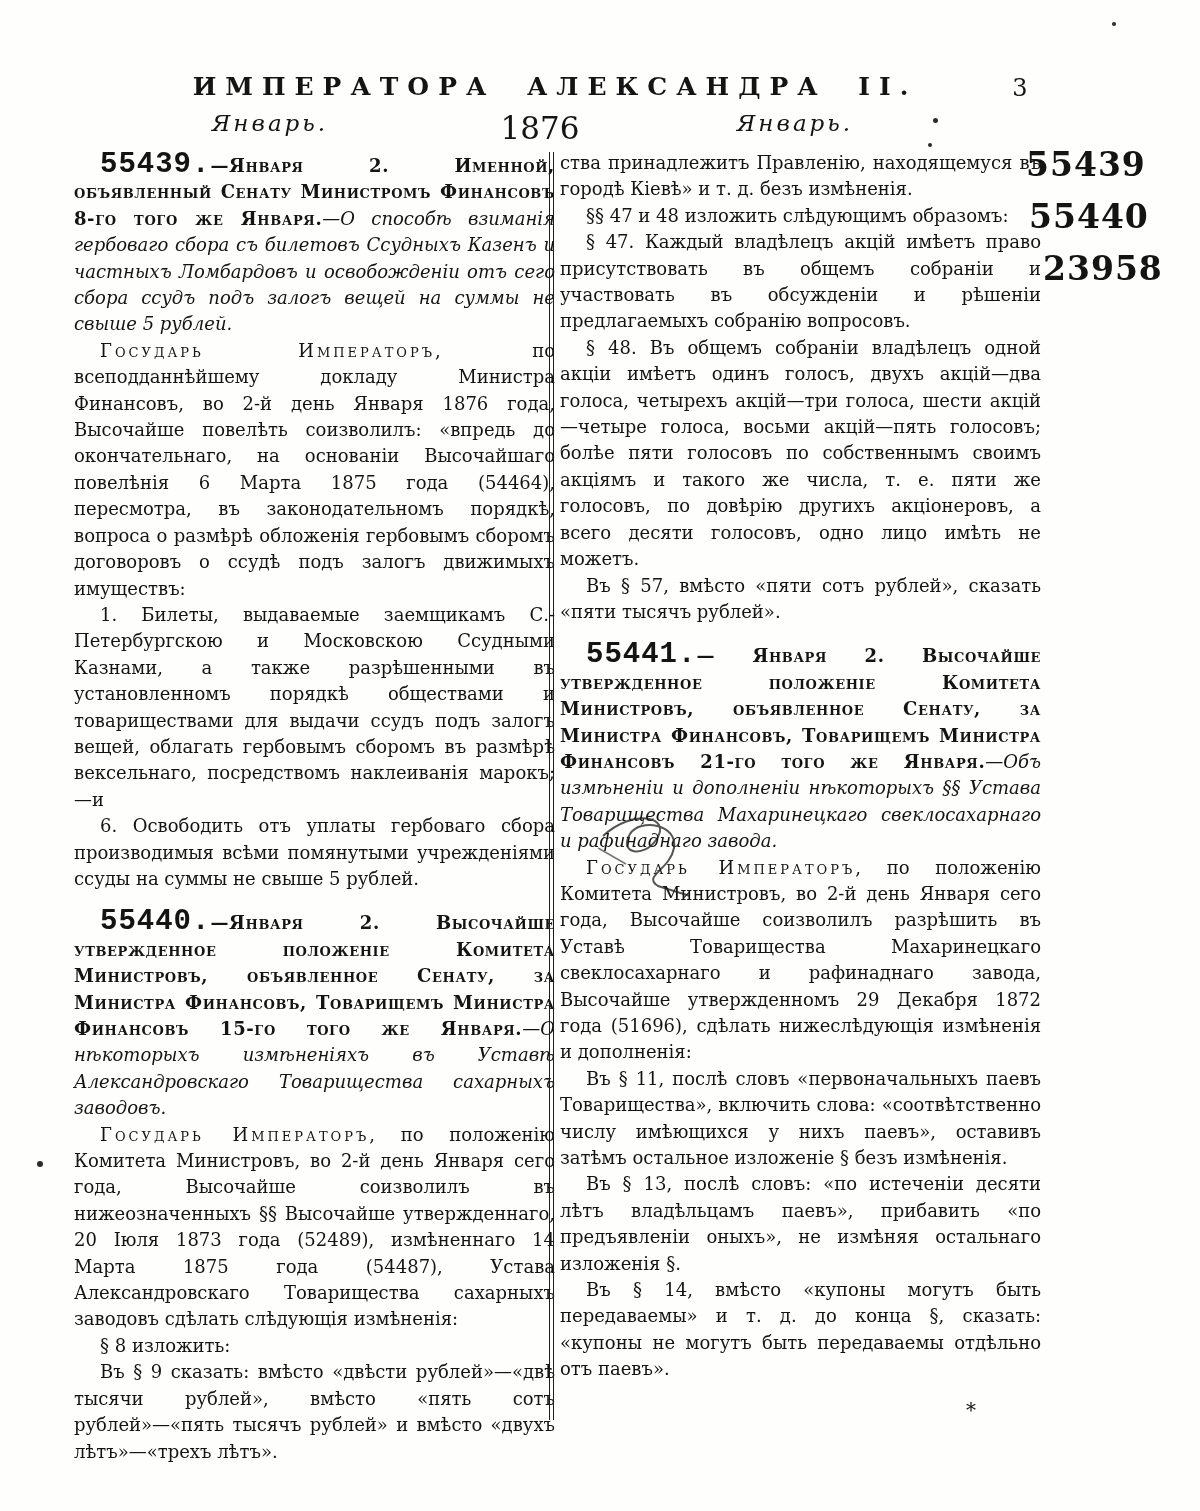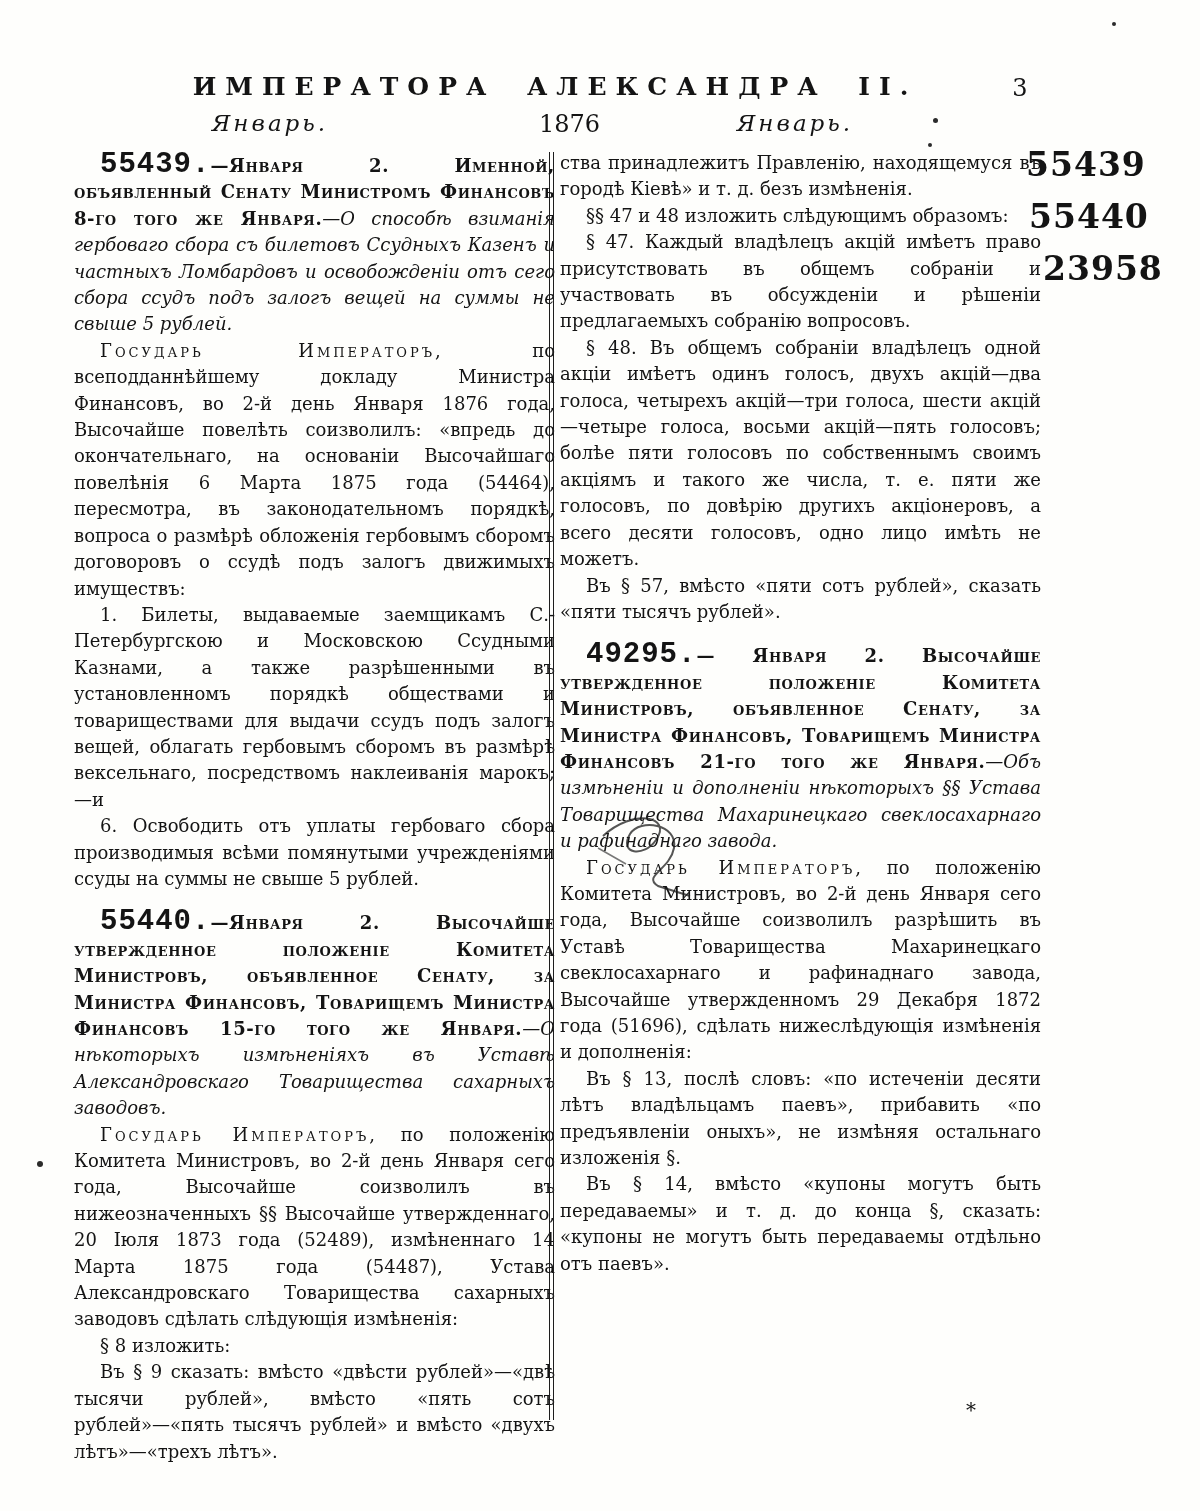--- a/index.html
+++ b/index.html
@@ -22,22 +22,22 @@
   }
   .page-number{
     position:absolute;top:74px;left:1000px;width:40px;
     font-size:24px;text-align:center;
   }
   .date-line-left{
     position:absolute;top:110px;left:190px;width:160px;text-align:center;
     font-size:23px;font-style:italic;letter-spacing:3px;
   }
   .date-line-year{
-    position:absolute;top:110px;left:480px;width:120px;text-align:right;
-    font-size:24px;
+    position:absolute;top:110px;left:480px;width:120px;text-align:center;
+    font-size:31px;
   }
   .date-line-right{
     position:absolute;top:110px;left:715px;width:160px;text-align:center;
     font-size:23px;font-style:italic;letter-spacing:3px;
   }
   
   .col{
     position:absolute;top:150px;width:481px;
     font-size:18px;line-height:26.4px;
     text-align:justify;
@@ -121,22 +121,23 @@
   <div class="col col-right">
     <div>
       <p class="noindent">ства принадлежитъ Правленію, находящемуся въ городѣ Кіевѣ» и т. д. безъ измѣненія.</p>
       <p>§§ 47 и 48 изложить слѣдующимъ образомъ:</p>
       <p>§ 47. Каждый владѣлецъ акцій имѣетъ право присутствовать въ общемъ собраніи и участвовать въ обсужденіи и рѣшеніи предлагаемыхъ собранію вопросовъ.</p>
       <p>§ 48. Въ общемъ собраніи владѣлецъ одной акціи имѣетъ одинъ голосъ, двухъ акцій—два голоса, четырехъ акцій—три голоса, шести акцій—четыре голоса, восьми акцій—пять голосовъ; болѣе пяти голосовъ по собственнымъ своимъ акціямъ и такого же числа, т. е. пяти же голосовъ, по довѣрію другихъ акціонеровъ, а всего десяти голосовъ, одно лицо имѣть не можетъ.</p>
       <p>Въ § 57, вмѣсто «пяти сотъ рублей», сказать «пяти тысячъ рублей».</p>
     </div>
 
     <div class="gap-top">
-      <p><span class="entry-num">49295.</span><span class="entry-header">— Января 2. Высочайше утвержденное положеніе Комитета Министровъ, объявленное Сенату, за Министра Финансовъ, Товарищемъ Министра Финансовъ 21-го того же Января.</span><span class="entry-title">—Объ измѣненіи и дополненіи нѣкоторыхъ §§ Устава Товарищества Махаринецкаго свеклосахарнаго и рафинаднаго завода.</span></p>
+      <p><span class="entry-num">55441.</span><span class="entry-header">— Января 2. Высочайше утвержденное положеніе Комитета Министровъ, объявленное Сенату, за Министра Финансовъ, Товарищемъ Министра Финансовъ 21-го того же Января.</span><span class="entry-title">—Объ измѣненіи и дополненіи нѣкоторыхъ §§ Устава Товарищества Махаринецкаго свеклосахарнаго и рафинаднаго завода.</span></p>
       <p><span class="lead-caps">Государь Императоръ</span><span>, по положенію Комитета Министровъ, во 2-й день Января сего года, Высочайше соизволилъ разрѣшить въ Уставѣ Товарищества Махаринецкаго свеклосахарнаго и рафинаднаго завода, Высочайше утвержденномъ 29 Декабря 1872 года (51696), сдѣлать нижеслѣдующія измѣненія и дополненія:</span></p>
+      <p>Въ § 11, послѣ словъ «первоначальныхъ паевъ Товарищества», включить слова: «соотвѣтственно числу имѣющихся у нихъ паевъ», оставивъ затѣмъ остальное изложеніе § безъ измѣненія.</p>
       <p>Въ § 13, послѣ словъ: «по истеченіи десяти лѣтъ владѣльцамъ паевъ», прибавить «по предъявленіи оныхъ», не измѣняя остальнаго изложенія §.</p>
       <p>Въ § 14, вмѣсто «купоны могутъ быть передаваемы» и т. д. до конца §, сказать: «купоны не могутъ быть передаваемы отдѣльно отъ паевъ».</p>
 
     </div>
   </div>
 
   <div class="margin-num" id="mn1">55439</div>
   <div class="margin-num" id="mn2">55440</div>
   <div class="margin-num" id="mn3">23958</div>
 

